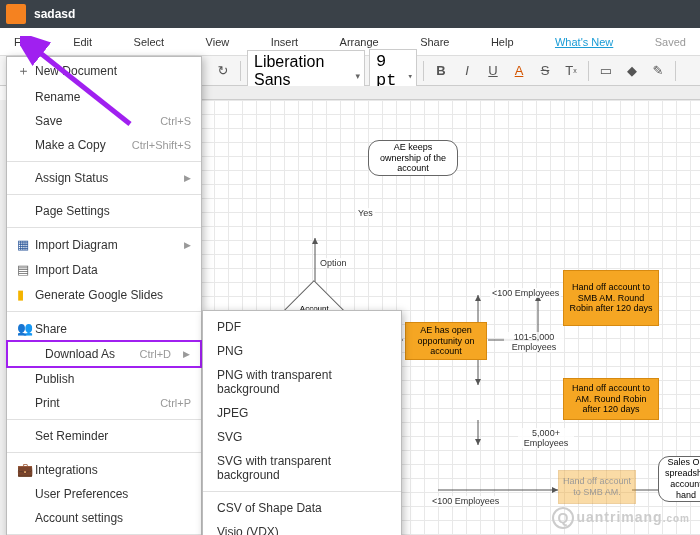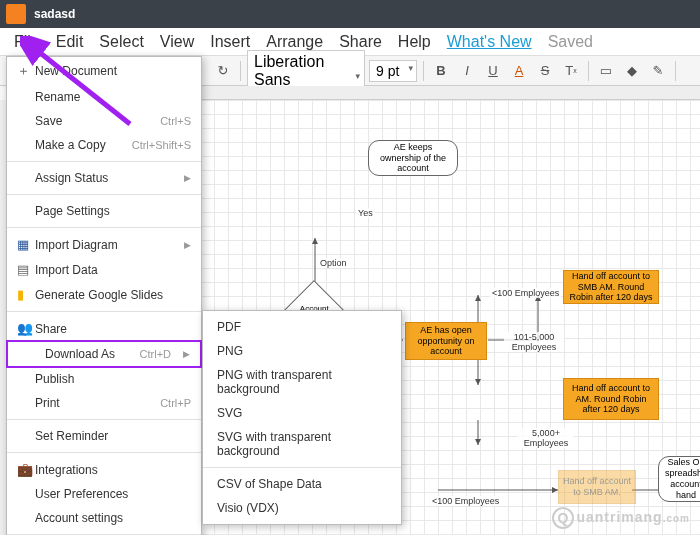--- a/index.html
+++ b/index.html
@@ -2,31 +2,31 @@
 <html><head>
 <meta charset="utf-8">
 <style>
 * { margin: 0; padding: 0; box-sizing: border-box; font-family: Arial, sans-serif; }
 body { width: 700px; height: 535px; overflow: hidden; background: #fff; position: relative; }
 
 .titlebar { background: #3a4148; height: 28px; display: flex; align-items: center; padding: 0 6px; }
 .titlebar-icon { width: 20px; height: 20px; background: #f58220; border-radius: 2px; margin-right: 8px; }
 .titlebar-text { color: #fff; font-size: 12px; font-weight: bold; }
 
-.menubar { background: #fff; height: 28px; display: flex; align-items: center; padding: 0 14px; gap: 16px; font-size: 16px; border-bottom: 1px solid #ddd; }
+.menubar { background: #fff; height: 28px; display: flex; align-items: center; padding: 0 14px; gap: 16px; font-size: 11px; border-bottom: 1px solid #ddd; justify-content: space-between; }
 .menubar span { color: #333; cursor: pointer; }
 .menubar .whatsnew { color: #1a9cd6; text-decoration: underline; }
 .menubar .saved { color: #999; }
 
 .toolbar { background: #f5f5f5; height: 30px; display: flex; align-items: center; padding: 0 8px; gap: 4px; border-bottom: 1px solid #ccc; }
 .tb-sep { width: 1px; height: 20px; background: #ccc; margin: 0 2px; }
 .tb-btn { width: 22px; height: 22px; display: flex; align-items: center; justify-content: center; color: #555; font-size: 13px; }
 .font-select { border: 1px solid #ccc; background: #fff; padding: 2px 18px 2px 6px; font-size: 16px; position: relative; width: 118px; }
 .font-select::after { content: '▾'; position: absolute; right: 4px; font-size: 9px; color: #666; }
-.size-select { border: 1px solid #ccc; background: #fff; padding: 2px 14px 2px 6px; font-size: 14px; position: relative; width: 48px; }
+.size-select { border: 1px solid #ccc; background: #fff; padding: 2px 14px 2px 6px; font-size: 17px; position: relative; width: 48px; font-family: Liberation Mono, monospace; }
 .size-select::after { content: '▾'; position: absolute; right: 3px; font-size: 9px; color: #666; }
 
 .canvas-area { position: absolute; top: 86px; left: 0; right: 0; bottom: 0; background: #f8f8f8; }
 .ruler-h { position: absolute; top: 0; left: 18px; right: 0; height: 14px; background: #eee; border-bottom: 1px solid #ccc; }
 .ruler-v { position: absolute; top: 14px; left: 0; bottom: 0; width: 18px; background: #eee; border-right: 1px solid #ccc; }
 .canvas { position: absolute; top: 14px; left: 18px; right: 0; bottom: 0; background-image: linear-gradient(#e8e8e8 1px, transparent 1px), linear-gradient(90deg, #e8e8e8 1px, transparent 1px); background-size: 14px 14px; background-color: #fff; }
 
 .shape { position: absolute; font-size: 9px; text-align: center; display: flex; align-items: center; justify-content: center; padding: 3px; line-height: 1.2; }
 .rect-shape { border: 1px solid #666; background: #fff; border-radius: 11px; }
 .orange-shape { background: #f5a623; border: 1px solid #d68910; }
@@ -126,21 +126,21 @@
     <div class="edge-label" style="top:108px;left:338px">Yes</div>
     <div class="edge-label" style="top:158px;left:300px">Option</div>
 
     <div class="shape diamond" style="top:190px;left:272px;width:48px;height:48px">
       <div class="diamond-inner">Account owned by</div>
     </div>
 
     <div class="shape orange-shape" style="top:222px;left:387px;width:82px;height:38px">AE has open opportunity on account</div>
 
     <div class="edge-label" style="top:188px;left:472px">&lt;100 Employees</div>
-    <div class="shape orange-shape" style="top:170px;left:545px;width:96px;height:34px">Hand off account to SMB AM. Round Robin after 120 days</div>
+    <div class="shape orange-shape" style="top:170px;left:545px;width:96px;height:56px">Hand off account to SMB AM. Round Robin after 120 days</div>
 
     <div class="edge-label" style="top:232px;left:486px;text-align:center;width:60px">101-5,000 Employees</div>
     <div class="shape orange-shape" style="top:278px;left:545px;width:96px;height:42px">Hand off account to AM. Round Robin after 120 days</div>
 
     <div class="edge-label" style="top:328px;left:500px;text-align:center;width:56px">5,000+ Employees</div>
 
     <div class="edge-label" style="top:396px;left:412px">&lt;100 Employees</div>
     <div class="shape orange-shape" style="top:370px;left:540px;width:78px;height:34px;opacity:0.4">Hand off account to SMB AM.</div>
     <div class="shape rect-shape" style="top:356px;left:640px;width:56px;height:46px">Sales Op spreadshe account hand</div>
 
@@ -231,20 +231,21 @@
       <span class="mi-label">Account settings</span>
     </div>
   <div class="menu-sep"></div>
 
 </div>
 
 <div class="submenu">
   <div class="sm-item">PDF</div>
   <div class="sm-item">PNG</div>
   <div class="sm-item">PNG with transparent background</div>
+  <div class="sm-item">JPEG</div>
   <div class="sm-item">SVG</div>
   <div class="sm-item">SVG with transparent background</div>
   <div class="menu-sep"></div>
   <div class="sm-item">CSV of Shape Data</div>
   <div class="sm-item">Visio (VDX)</div>
 </div>
 
 <svg class="arrow-annotation" style="top:36px;left:20px" width="120" height="100">
   <defs>
       <marker id="pa" markerWidth="10" markerHeight="10" refX="2" refY="3" orient="auto">

